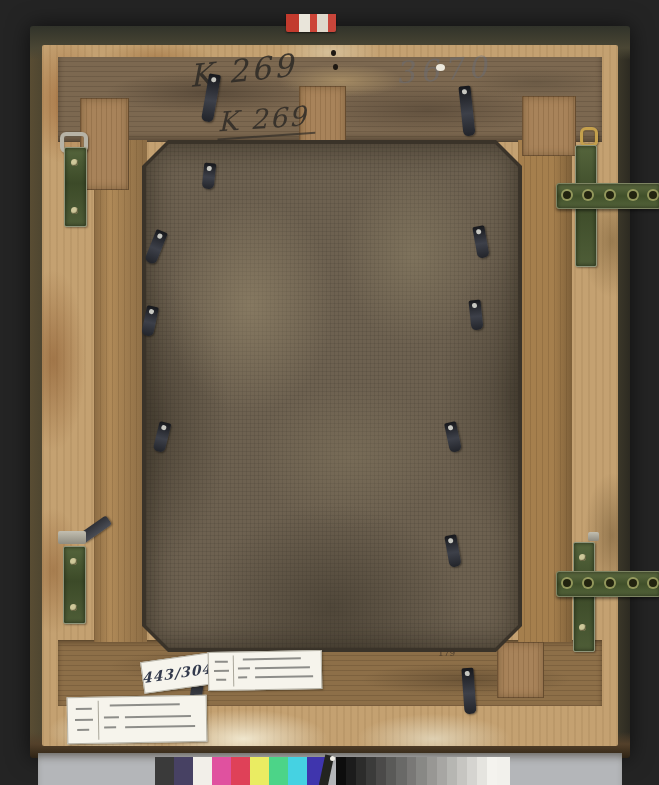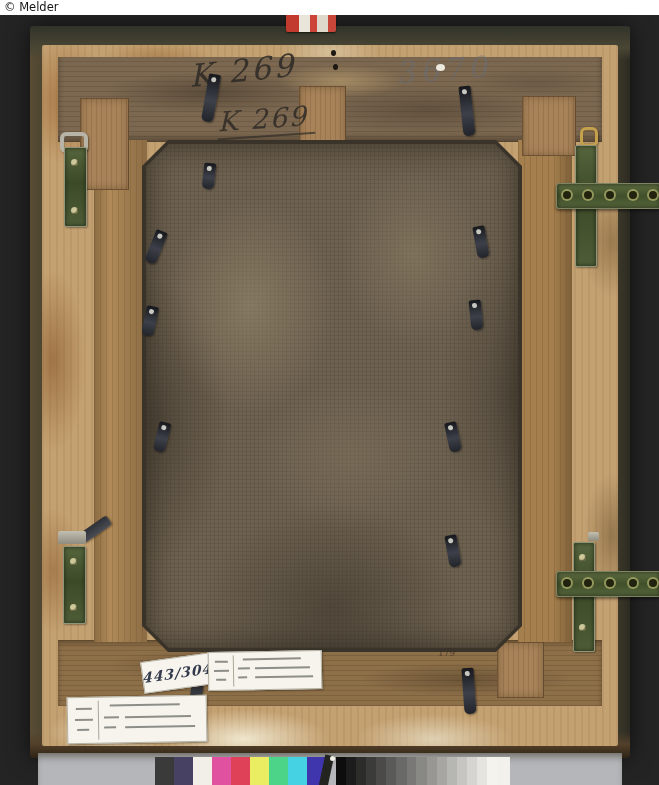--- a/index.html
+++ b/index.html
@@ -239,16 +239,13 @@
   <div class="dot" style="left:330px;top:756px;width:5px;height:5px;background:#f2f0e8"></div>
   <div class="dot" style="left:338px;top:759px;width:4px;height:4px;background:#efeee6"></div>
   <div class="grayscale" style="background: linear-gradient(90deg, rgb(13, 13, 13) 0%, rgb(13, 13, 13) 6.3%, rgb(28, 28, 28) 6.3%, rgb(28, 28, 28) 12.5%, rgb(44, 44, 43) 12.5%, rgb(44, 44, 43) 18.8%, rgb(59, 59, 58) 18.8%, rgb(59, 59, 58) 25%, rgb(75, 74, 73) 25%, rgb(75, 74, 73) 31.3%, rgb(90, 90, 88) 31.3%, rgb(90, 90, 88) 37.5%, rgb(105, 105, 103) 37.5%, rgb(105, 105, 103) 43.8%, rgb(121, 120, 118) 43.8%, rgb(121, 120, 118) 50%, rgb(136, 136, 133) 50%, rgb(136, 136, 133) 56.3%, rgb(152, 151, 148) 56.3%, rgb(152, 151, 148) 62.5%, rgb(167, 166, 163) 62.5%, rgb(167, 166, 163) 68.8%, rgb(182, 182, 178) 68.8%, rgb(182, 182, 178) 75%, rgb(198, 197, 193) 75%, rgb(198, 197, 193) 81.3%, rgb(213, 212, 208) 81.3%, rgb(213, 212, 208) 87.5%, rgb(229, 228, 223) 87.5%, rgb(229, 228, 223) 93.8%, rgb(244, 243, 238) 93.8%, rgb(244, 243, 238) 100%);"></div>
   <div class="white-tail"></div>
 
   <div class="top-object"></div>
   <div class="dot" style="left:331px;top:50px;width:5px;height:6px;background:#1d1812"></div>
   <div class="dot" style="left:333px;top:64px;width:5px;height:6px;background:#1d1812"></div>
   <div class="dot" style="left:436px;top:64px;width:9px;height:7px;background:#ece8dc"></div>
 
-  <div class="copyright-strip">
-    <span class="copyright-text">© Melder</span>
-  </div>
 </div>
 
 </body></html>

